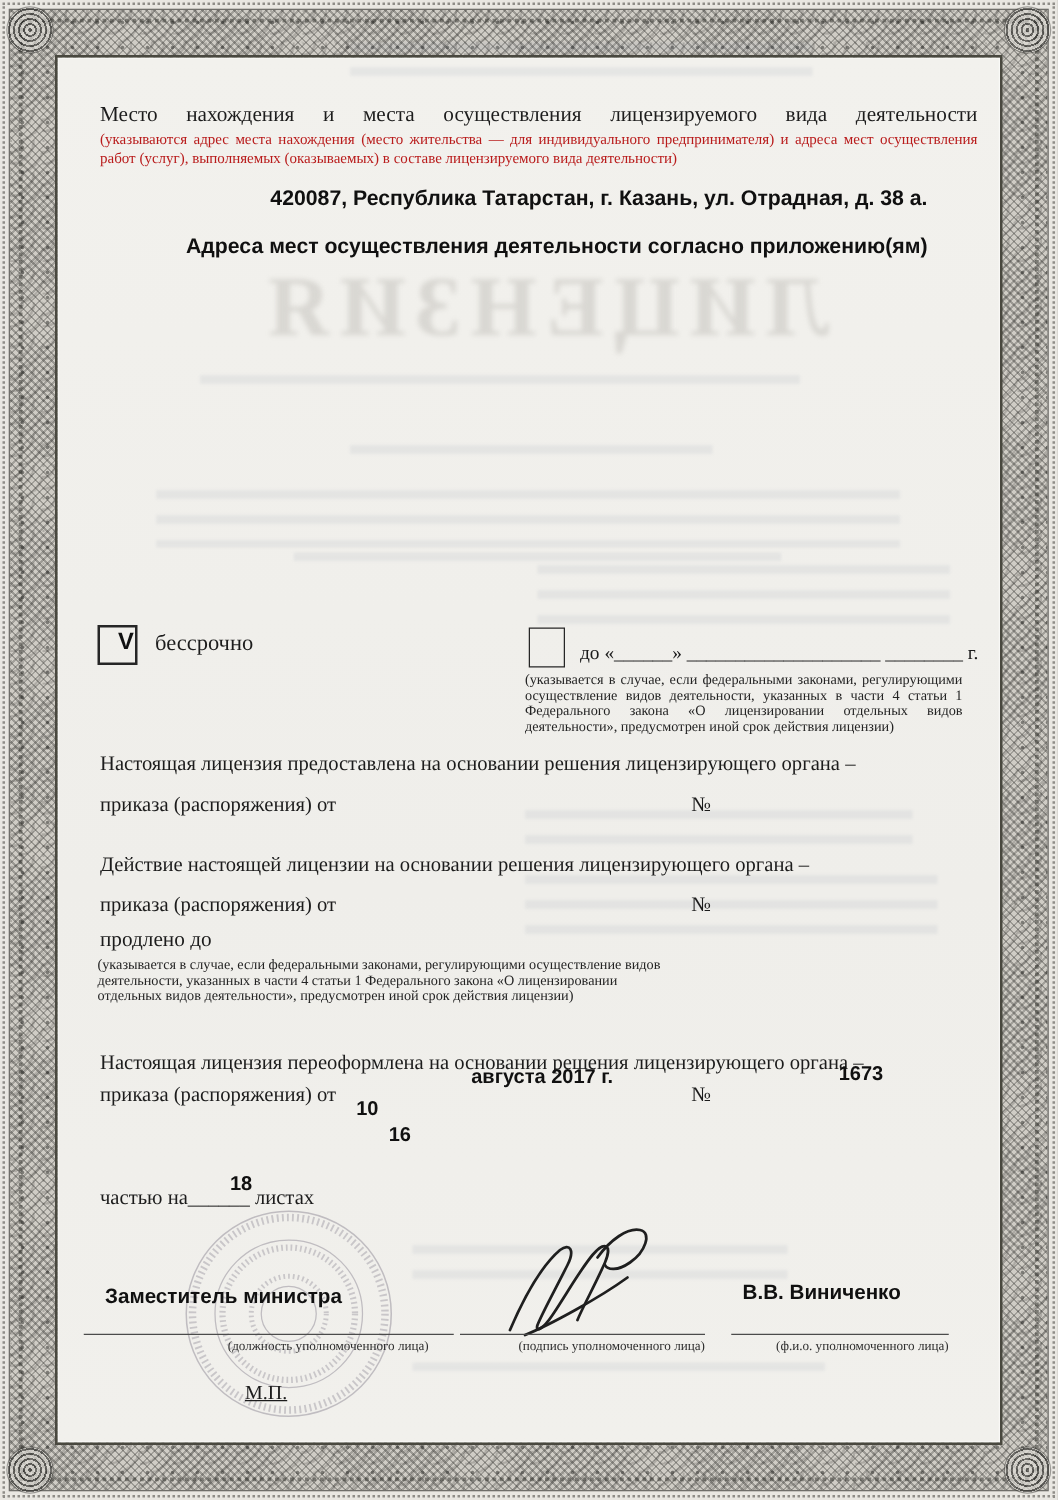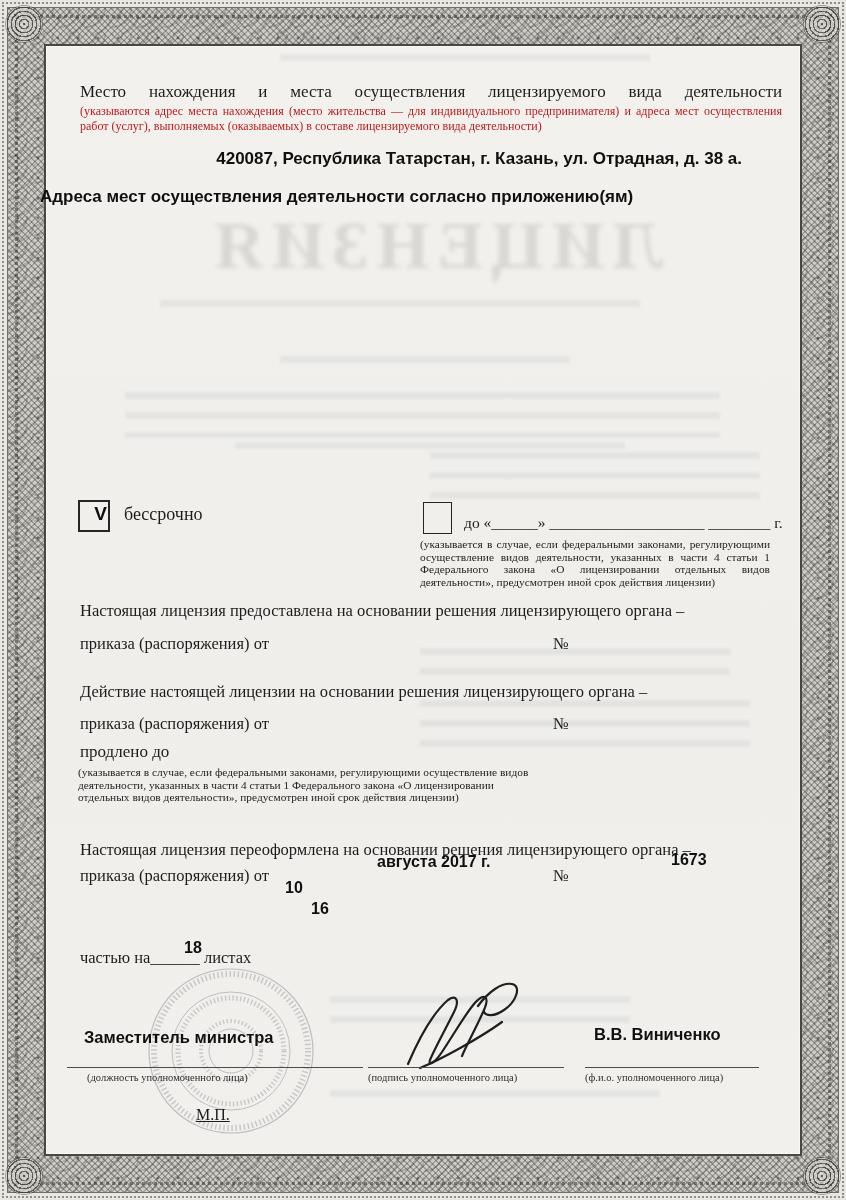--- a/index.html
+++ b/index.html
@@ -20,21 +20,21 @@
     box-shadow:0 0 0 1px rgba(35,35,33,.4);}
   .paper{position:absolute;inset:44px;background:linear-gradient(180deg,#f2f1ed 0%,#efeeea 60%,#f1f0ec 100%);
     border:2px solid #49483f; box-shadow:inset 0 0 0 1px rgba(255,255,255,.55);}
   
   .abs{position:absolute;}
   .serif{font-family:"Liberation Serif","DejaVu Serif",serif;color:#1c1c1c;}
   .sansb{font-family:"Liberation Sans","DejaVu Sans",sans-serif;font-weight:700;color:#101010;}
   .note{font-size:12px;line-height:1.28;text-align:justify;color:#b91c1c;}
   .note-sm{font-size:11.4px;line-height:1.1;text-align:justify;color:#242424;}
   .rule{position:absolute;border-top:1px solid #4b4b4b;height:0;}
-  .caption{position:absolute;font-size:10.5px;color:#2e2e2e;text-align:left;
+  .caption{position:absolute;font-size:10.5px;color:#2e2e2e;text-align:right;
            font-family:"Liberation Serif","DejaVu Serif",serif;}
   .checkbox{position:absolute;border:2px solid #262626;background:transparent;}
   
   .smudge{position:absolute;background-image:repeating-linear-gradient(to bottom,
       rgba(128,138,158,.20) 0 7px, transparent 7px 20px);filter:blur(1.3px);opacity:.55;}
   .bleed-title{position:absolute;transform:scaleX(-1);color:rgba(168,165,158,.32);
       filter:blur(2px);font-weight:700;letter-spacing:8px;text-align:center;
       font-family:"Liberation Serif","DejaVu Serif",serif;}
 </style>
 </head>
@@ -60,21 +60,21 @@
   <div class="smudge" style="left:235px;top:442px;width:390px;height:11px;"></div>
   <div class="smudge" style="left:430px;top:452px;width:330px;height:48px;"></div>
   <div class="smudge" style="left:420px;top:648px;width:310px;height:34px;"></div>
   <div class="smudge" style="left:420px;top:700px;width:330px;height:54px;"></div>
   <div class="smudge" style="left:330px;top:996px;width:300px;height:38px;"></div>
   <div class="smudge" style="left:330px;top:1090px;width:330px;height:14px;"></div>
 
   <div class="abs serif" style="left:80px;top:82px;width:702px;font-size:17px;text-align:justify;text-align-last:justify;">Место нахождения и места осуществления лицензируемого вида деятельности</div>
   <div class="abs note" style="left:80px;top:104px;width:702px;">(указываются адрес места нахождения (место жительства — для индивидуального предпринимателя) и адреса мест осуществления работ (услуг), выполняемых (оказываемых)  в составе лицензируемого вида деятельности)</div>
   <div class="abs sansb" style="left:40px;top:149px;width:702px;font-size:17px;text-align:right;">420087, Республика Татарстан, г. Казань, ул. Отрадная, д. 38 а.</div>
-  <div class="abs sansb" style="left:40px;top:187px;width:702px;font-size:17px;text-align:left;">Адреса мест осуществления деятельности согласно приложению(ям)</div>
+  <div class="abs sansb" style="left:40px;top:187px;width:702px;font-size:17px;text-align:right;">Адреса мест осуществления деятельности согласно приложению(ям)</div>
 
 
   <div class="checkbox" style="left:78px;top:500px;width:28px;height:28px;">
     <span class="sansb" style="position:absolute;right:1px;top:2px;font-size:19px;line-height:1;">V</span>
   </div>
   <div class="abs serif" style="left:124px;top:504px;font-size:18px;">бессрочно</div>
 
   <div class="checkbox" style="left:423px;top:502px;width:27px;height:30px;border-width:1.5px;"></div>
   <div class="abs serif" style="left:464px;top:514px;font-size:15.5px;white-space:nowrap;font-family:Liberation Serif, serif;">до «______» ____________________ ________ г.</div>
   <div class="abs note-sm" style="left:420px;top:538px;width:350px;">(указывается в случае, если федеральными законами, регулирующими осуществление видов деятельности, указанных в части 4 статьи 1 Федерального закона «О лицензировании отдельных видов деятельности», предусмотрен иной срок действия лицензии)</div>

